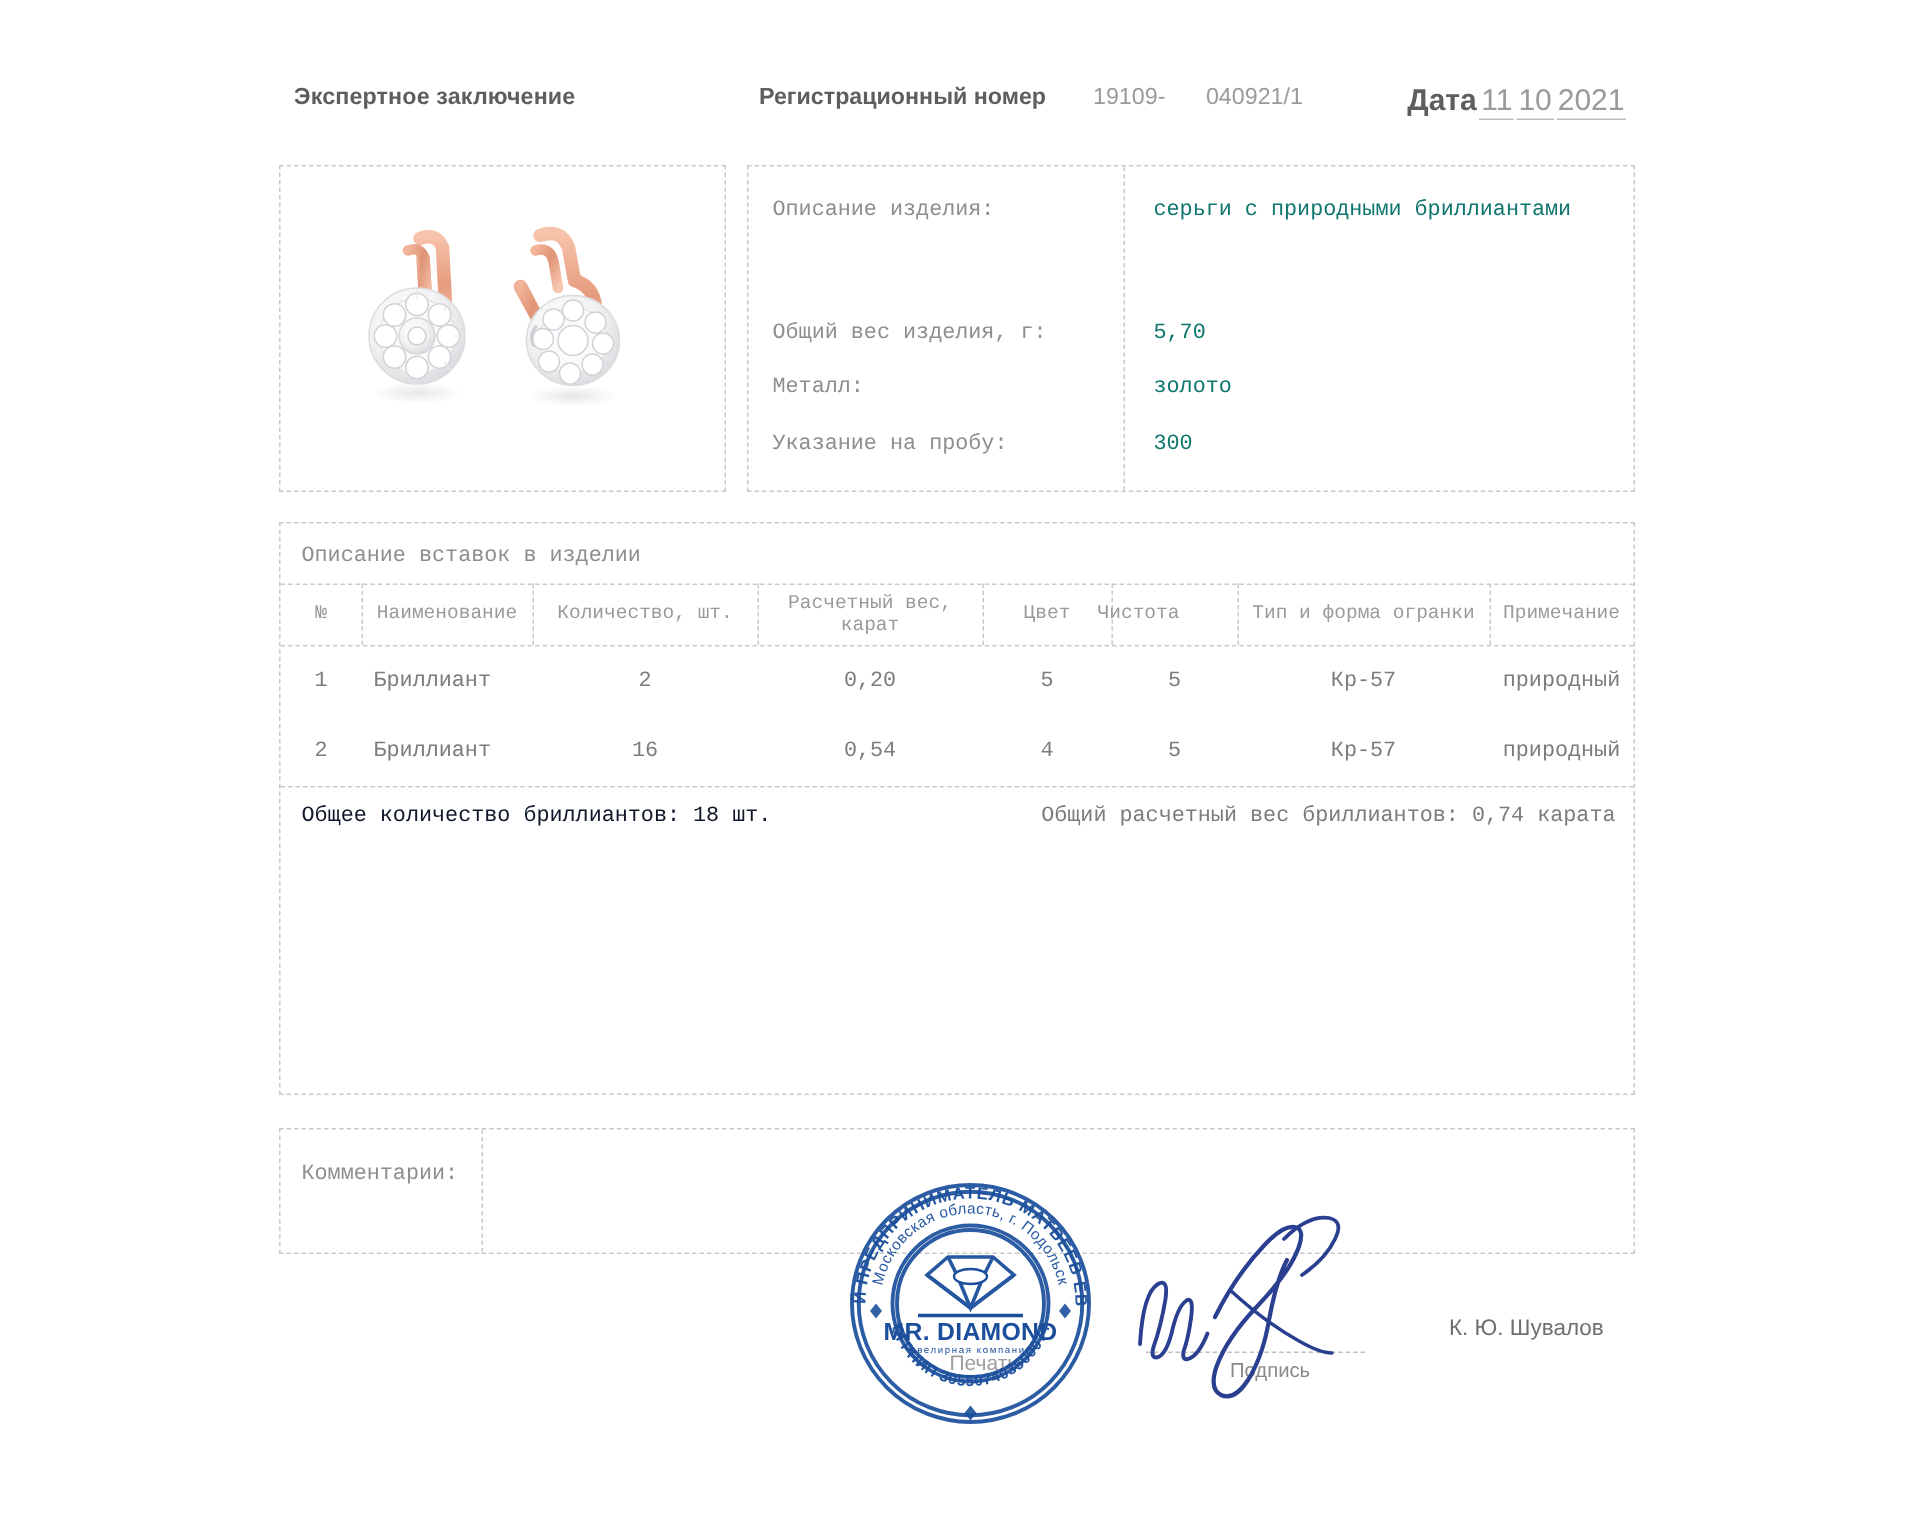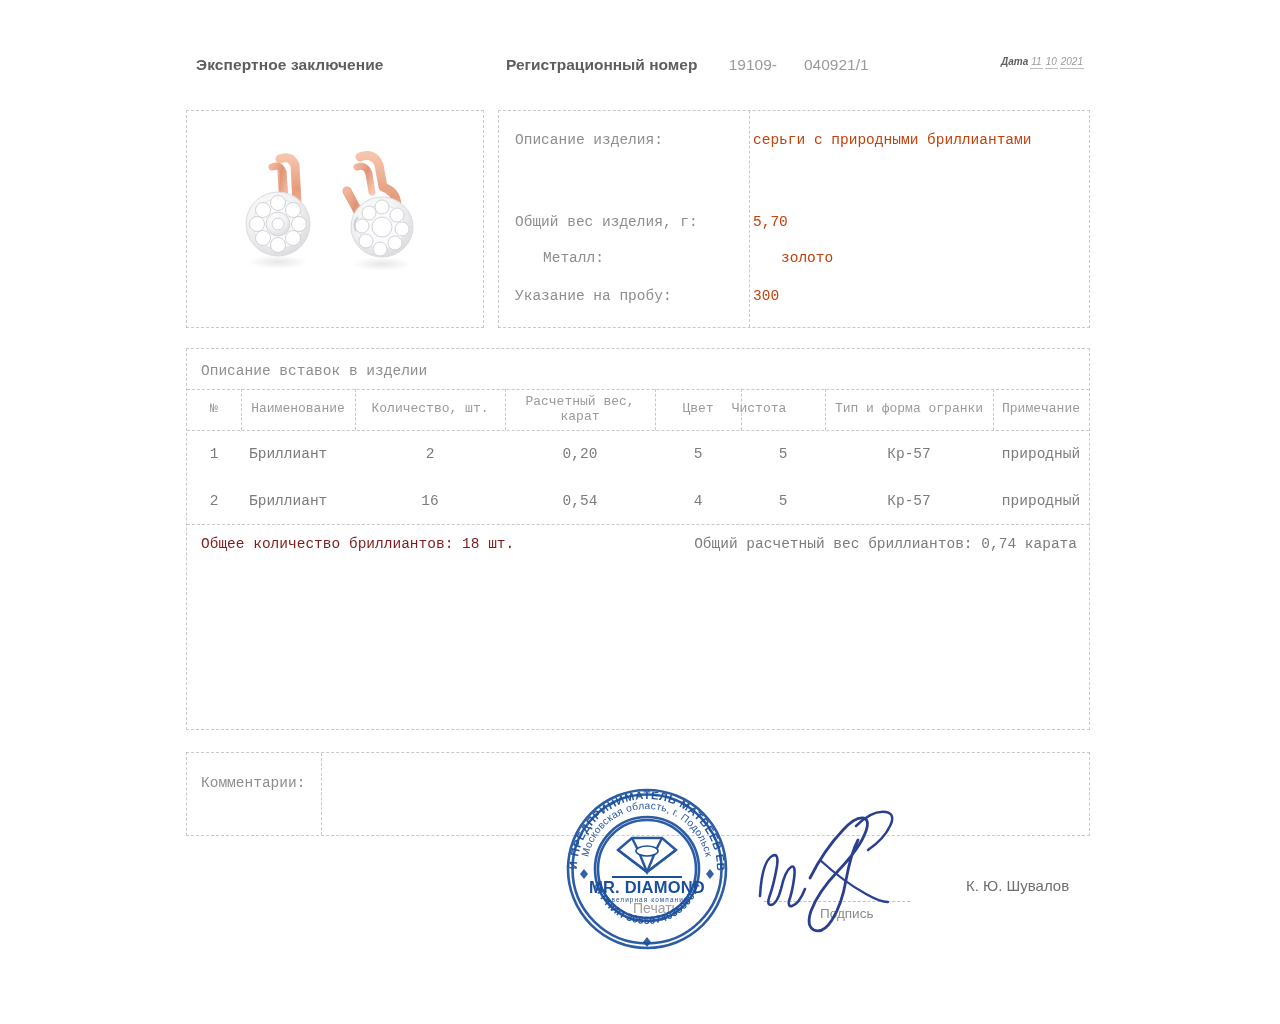--- a/index.html
+++ b/index.html
@@ -33,21 +33,21 @@
     letter-spacing: .1px; white-space: nowrap;
   }
   .hdr-reg {
     position: absolute; left: 320px; top: 0;
     font-size: 15.5px; white-space: nowrap;
   }
   .hdr-reg .lab { font-weight: bold; color: #5e5e5e; }
   .hdr-reg .num { color: #9a9a9a; font-weight: normal; margin-left: 27px; }
   .hdr-date {
     position: absolute; right: 6px; top: 0;
-    font-size: 10px; white-space: nowrap; font-style: italic;
+    font-size: 20px; white-space: nowrap;
   }
   .hdr-date .lab { font-weight: bold; color: #5e5e5e; }
   .hdr-date .dpart {
     color: #9a9a9a; font-weight: normal;
     border-bottom: 1px solid #bdbdbd;
     padding: 0 1px 1px 1px;
     margin-left: 2px;
   }
 
   
@@ -78,26 +78,26 @@
   }
 
   
   #desc-box { left: 498px; top: 110px; width: 592px; height: 218px; }
   #desc-box .vdash { left: 250px; }
   .d-label {
     position: absolute; left: 16px;
     font-size: 14.5px; color: #8e8e8e; white-space: nowrap;
   }
   .d-value {
-    position: absolute; left: 254px;
-    font-size: 14.5px; color: #c2410c; white-space: nowrap;
+    position: absolute; left: 270px;
+    font-size: 14.5px; color: #0f766e; white-space: nowrap;
   }
   .d-r1 { top: 21px; }
   .d-r2 { top: 103px; text-align: right; }
-  .d-r3 { top: 139px; margin-left: 28px; }
+  .d-r3 { top: 139px; }
   .d-r4 { top: 177px; }
 
   
   #inserts-box { left: 186px; top: 348px; width: 904px; height: 382px; }
   .ins-title {
     position: absolute; left: 14px; top: 14px;
     font-size: 14.5px; color: #8e8e8e; white-space: nowrap;
   }
   #ins-head-top { top: 40px; }
   #ins-head-bot { top: 81px; }
@@ -117,21 +117,21 @@
   .tr2 { top: 128px; }
   .td {
     position: absolute; top: 0; height: 47px;
     display: flex; align-items: center; justify-content: center;
     font-size: 14.5px; color: #7c7c7c; text-align: center;
     padding: 0 4px;
   }
   .totals { position: absolute; left: 0; right: 0; top: 175px; height: 44px; }
   .tot-left {
     position: absolute; left: 14px; top: 12px;
-    font-size: 14.5px; color: #7f1d1d; white-space: nowrap;
+    font-size: 14.5px; color: #0f172a; white-space: nowrap;
   }
   .tot-right {
     position: absolute; right: 12px; top: 12px;
     font-size: 14.5px; color: #7c7c7c; white-space: nowrap;
   }
 
   
   #comments-box { left: 186px; top: 752px; width: 904px; height: 84px; }
   #comments-box .vdash { left: 134px; }
   .cm-label {

